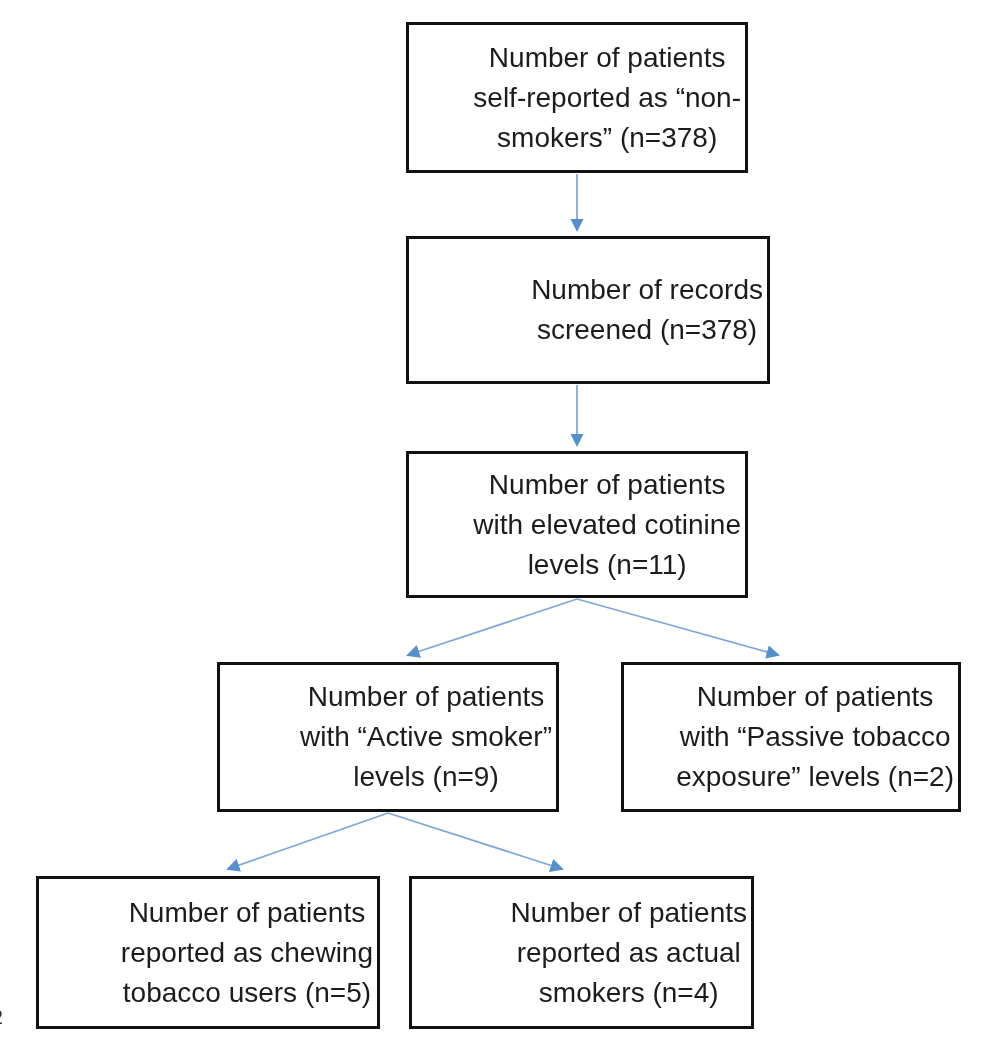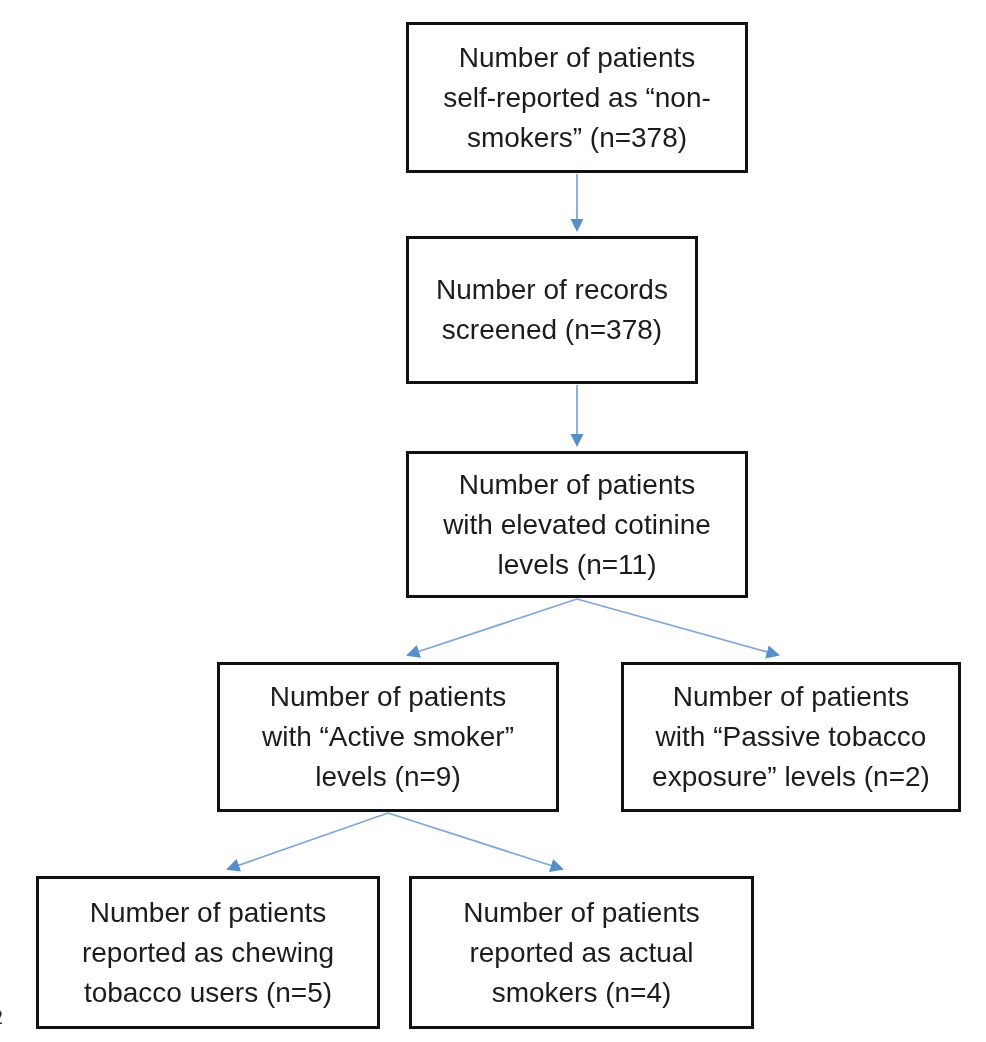--- a/index.html
+++ b/index.html
@@ -21,33 +21,33 @@
     width: 986px; height: 1042px;
     pointer-events: none;
   }
   .node {
     position: absolute;
     box-sizing: border-box;
     border: 3px solid #111111;
     background: #ffffff;
     display: flex;
     align-items: center;
-    justify-content: center;
+    justify-content: flex-end;
     text-align: center;
   }
   .node .label {
     white-space: pre-line;
     font-size: 28px;
     line-height: 40px;
     color: #1c1c1c;
     padding: 0 4px;
   }
   
   .n1 { left: 406px; top:  22px; width: 342px; height: 151px; }
-  .n2 { left: 406px; top: 236px; width: 292px; height: 148px; }
+  .n2 { left: 406px; top: 236px; width: 364px; height: 148px; }
   .n3 { left: 406px; top: 451px; width: 342px; height: 147px; }
   .n4 { left: 217px; top: 662px; width: 342px; height: 150px; }
   .n5 { left: 621px; top: 662px; width: 340px; height: 150px; }
   .n6 { left:  36px; top: 876px; width: 344px; height: 153px; }
   .n7 { left: 409px; top: 876px; width: 345px; height: 153px; }
   .page-marker {
     position: absolute;
     left: -7px;
     top: 1006px;
     font-size: 20px;

